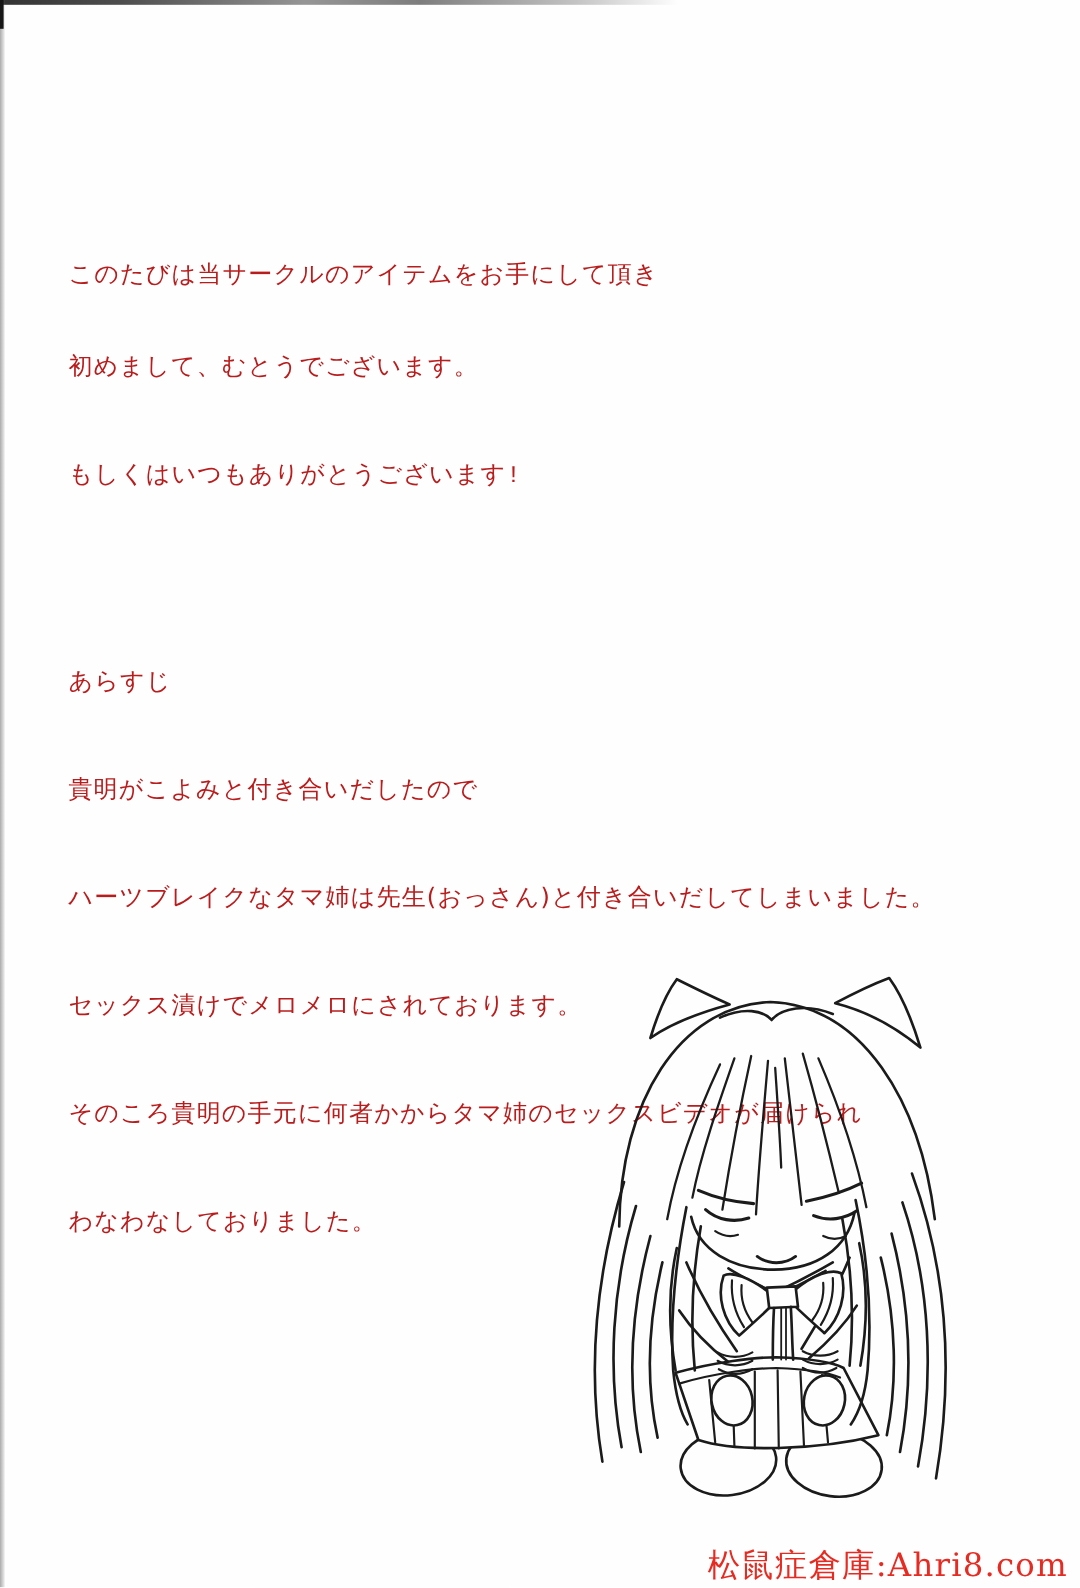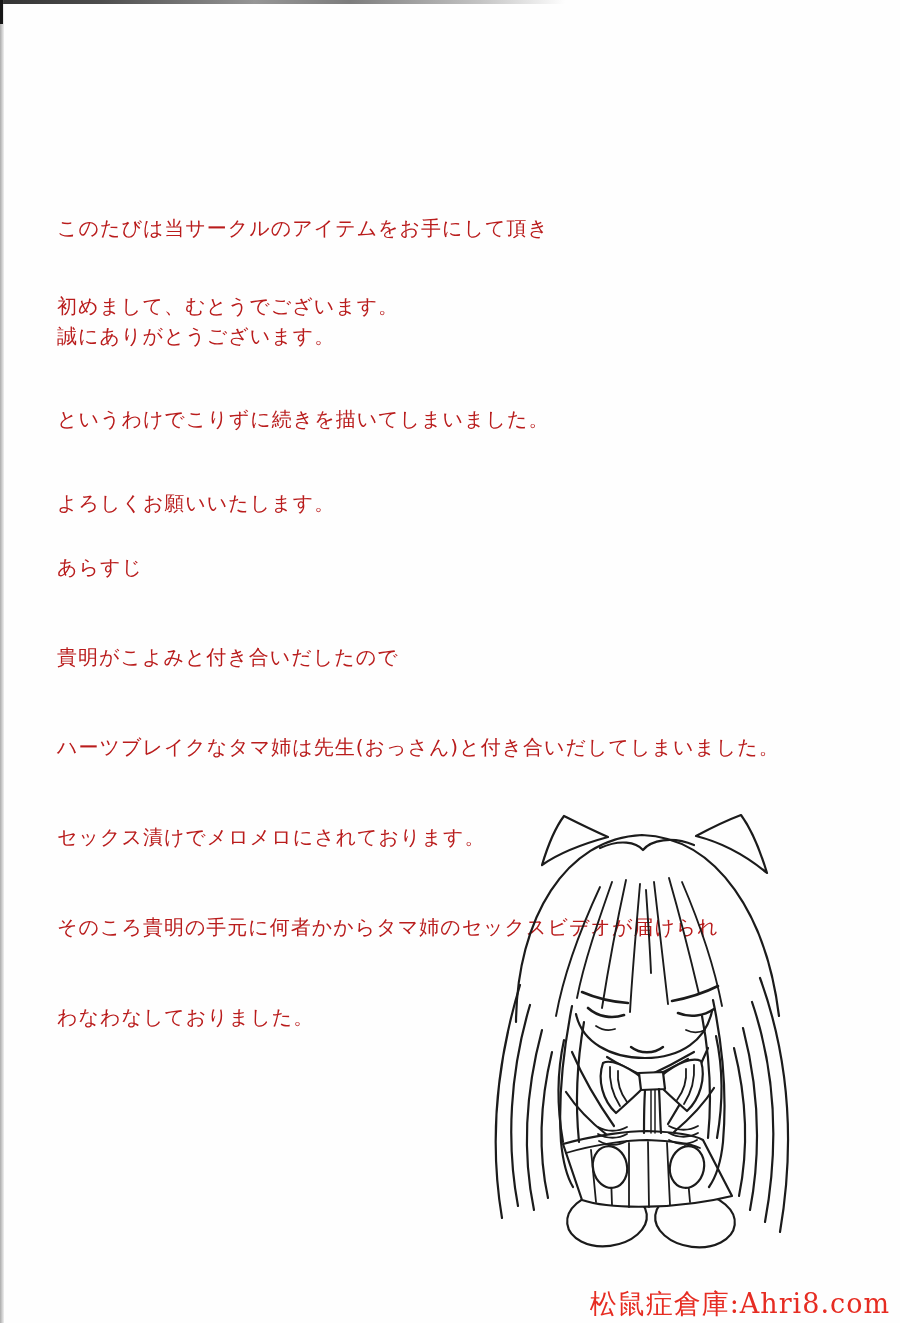--- a/index.html
+++ b/index.html
@@ -55,31 +55,27 @@
 <body>
 
 <div class="page">
 
   <div class="edge-top"></div>
   <div class="edge-left"></div>
   <div class="edge-corner"></div>
 
   <div class="hand p1">
     <div>このたびは当サークルのアイテムをお手にして頂き</div>
-    <div>誠にありがとうございます。</div>
   </div>
 
   <div class="hand p2">
     <div>初めまして、むとうでございます。</div>
+    <div>もしくはいつもありがとうございます!</div>
   </div>
 
-  <div class="hand p3">
-    <div>というわけでこりずに続きを描いてしまいました。</div>
-    <div>よろしくお願いいたします。</div>
-  </div>
 
   <div class="hand p4">
     <div>あらすじ</div>
     <div>貴明がこよみと付き合いだしたので</div>
     <div>ハーツブレイクなタマ姉は先生(おっさん)と付き合いだしてしまいました。</div>
     <div>セックス漬けでメロメロにされております。</div>
     <div>そのころ貴明の手元に何者かからタマ姉のセックスビデオが届けられ</div>
     <div>わなわなしておりました。</div>
   </div>
 

